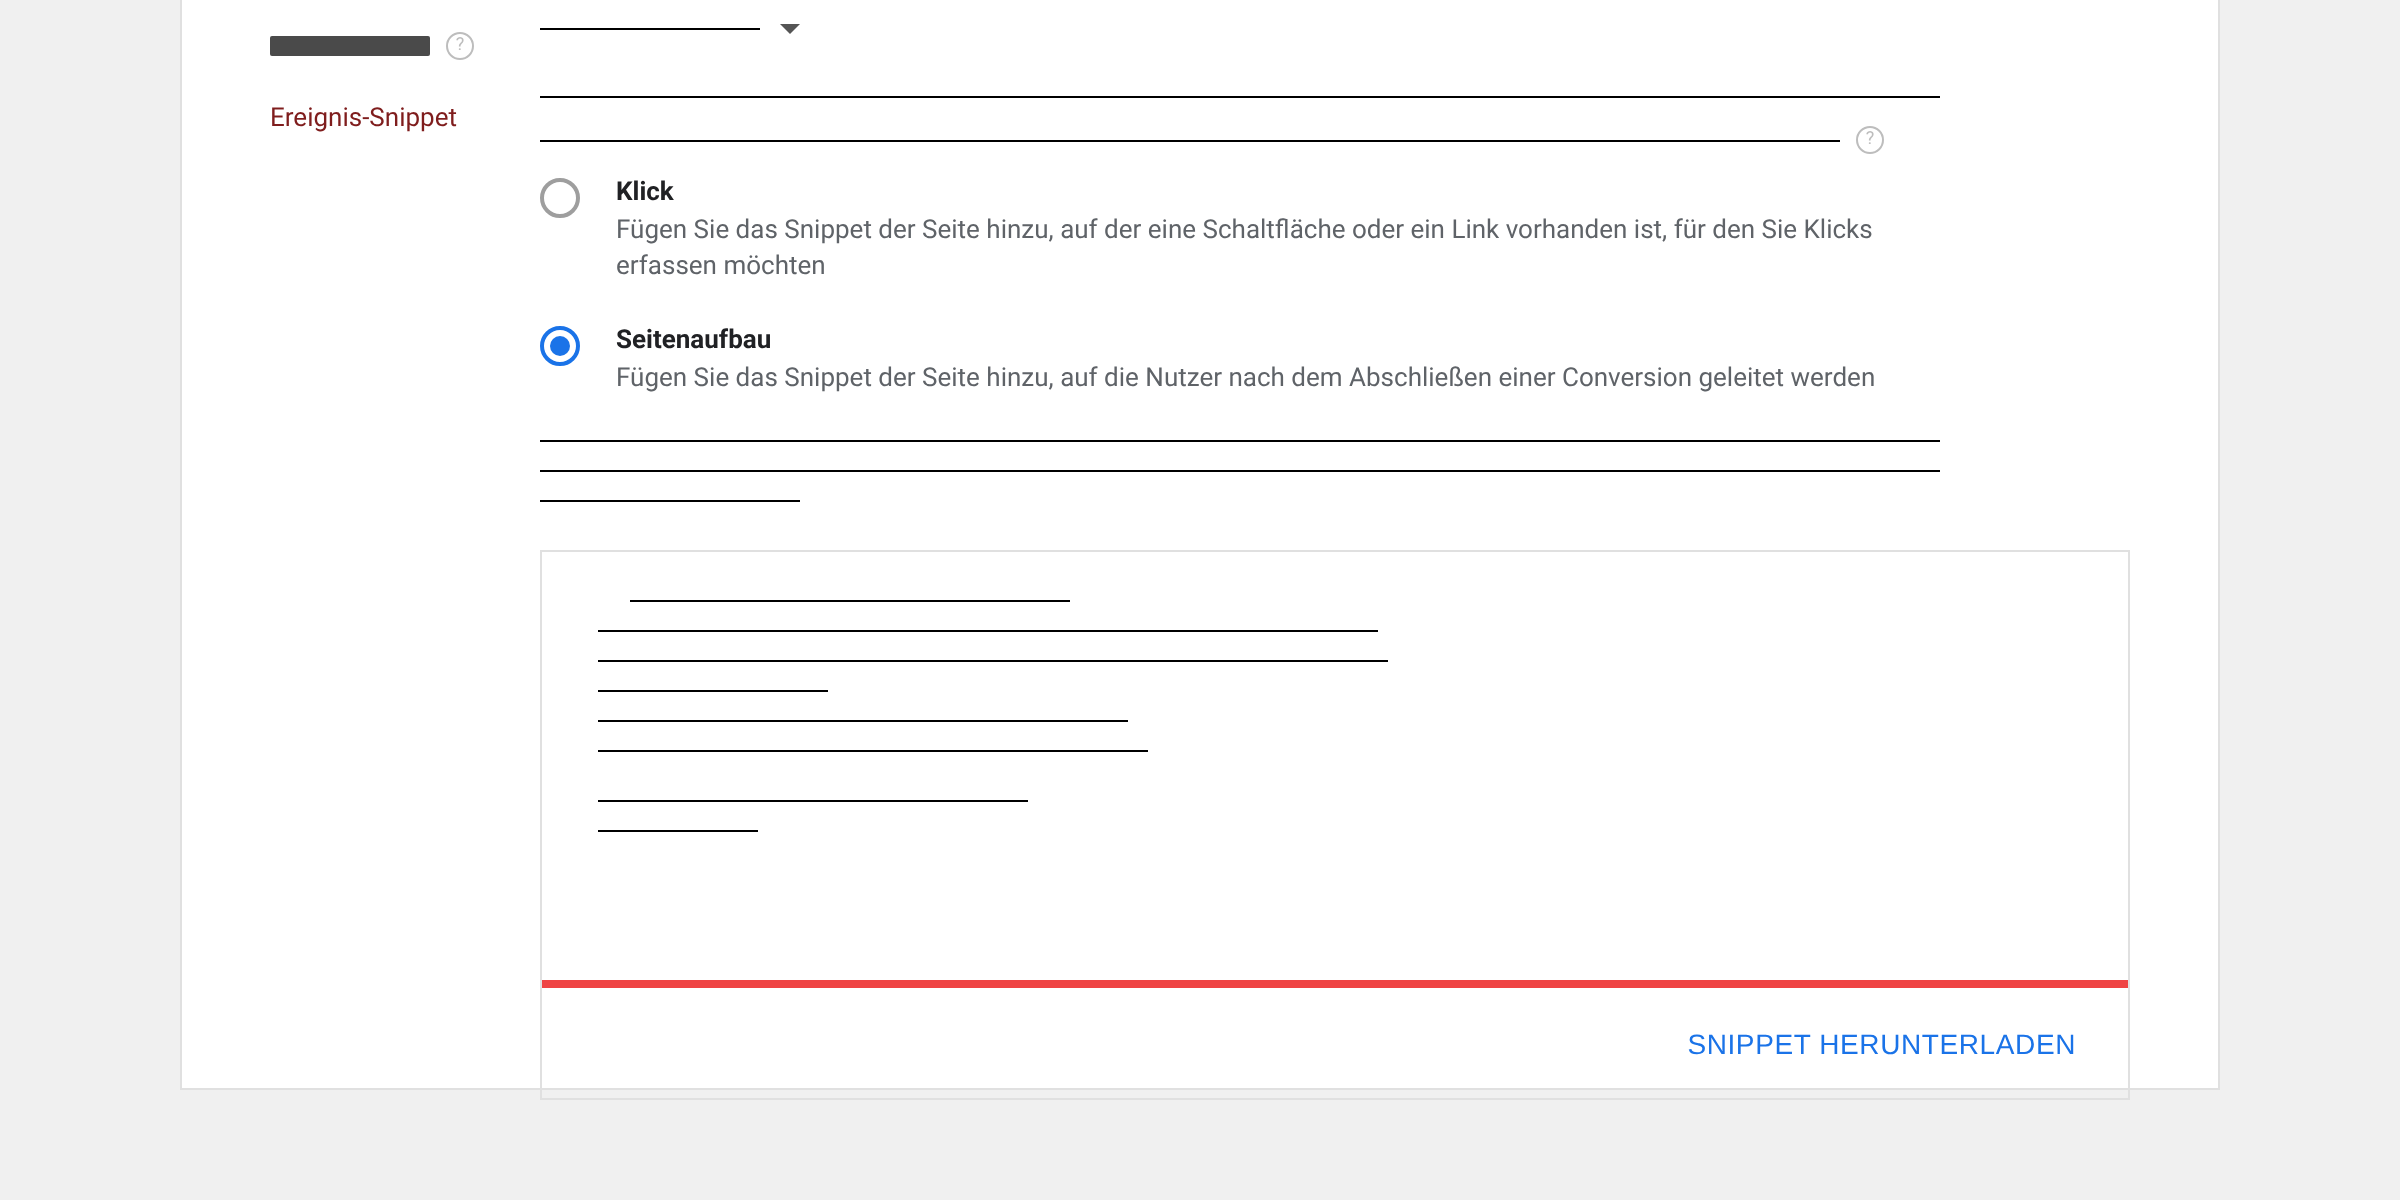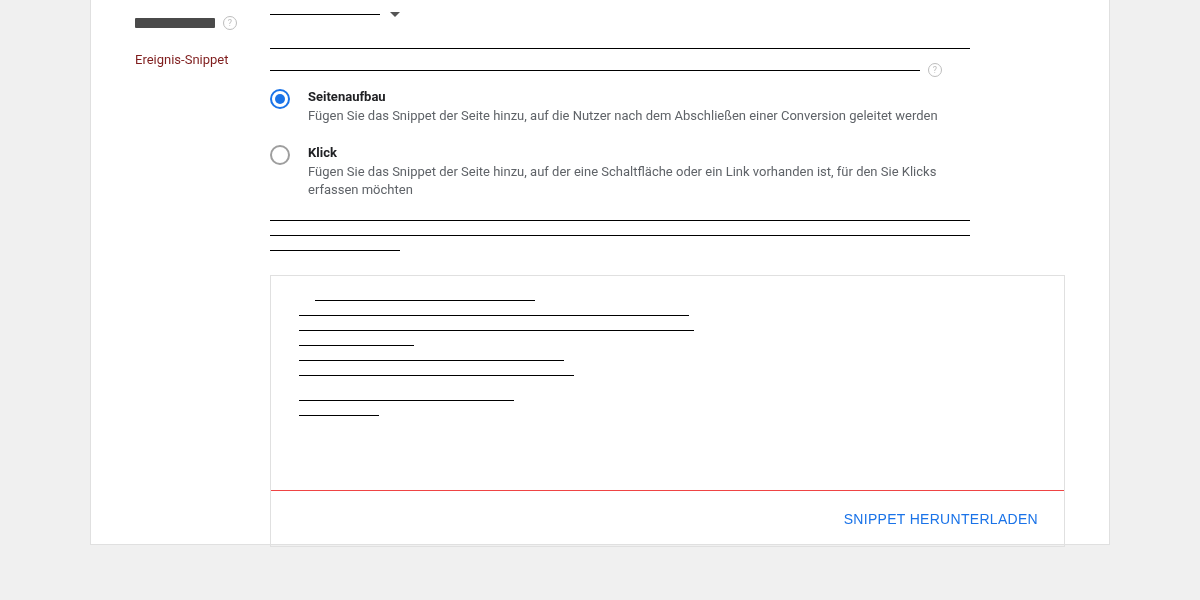--- a/index.html
+++ b/index.html
@@ -88,21 +88,21 @@
     .radio-text { max-width: 660px; }
     .post-lines { margin-top: 8px; }
     .post-line { height: 1px; background: #000; margin-bottom: 14px; }
     .code-box {
       border: 1px solid #e0e0e0;
       margin-top: 24px;
     }
     .code-body { padding: 24px 28px 60px 28px; }
     .code-line { height: 1px; background: #000; margin-bottom: 14px; }
     .code-footer {
-      border-top: 1px solid #ef4444;
+      border-top: 4px solid #ef4444;
       padding: 18px 26px;
       text-align: right;
     }
     .download-link {
       color: #1a73e8;
       font-size: 14px;
       font-weight: 500;
       letter-spacing: 0.3px;
       text-transform: uppercase;
       cursor: pointer;
@@ -138,34 +138,34 @@
         <div class="desc-line" style="width:700px;"></div>
         <div class="desc-with-help">
           <div class="desc-line" style="width:650px; margin-bottom:0;"></div>
           <span class="help-icon">?</span>
         </div>
       </div>
 
       <div class="radio-group">
 
         <div class="radio-option">
+          <div class="radio-circle"></div>
+          <div class="radio-text">
+            <div class="radio-title">Klick</div>
+            <div class="radio-desc">Fügen Sie das Snippet der Seite hinzu, auf der eine Schaltfläche oder ein Link vorhanden ist, für den Sie Klicks erfassen möchten</div>
+          </div>
+        </div>
+
+        <div class="radio-option">
           <div class="radio-circle selected">
             <div class="radio-dot"></div>
           </div>
           <div class="radio-text">
             <div class="radio-title">Seitenaufbau</div>
             <div class="radio-desc">Fügen Sie das Snippet der Seite hinzu, auf die Nutzer nach dem Abschließen einer Conversion geleitet werden</div>
-          </div>
-        </div>
-
-        <div class="radio-option">
-          <div class="radio-circle"></div>
-          <div class="radio-text">
-            <div class="radio-title">Klick</div>
-            <div class="radio-desc">Fügen Sie das Snippet der Seite hinzu, auf der eine Schaltfläche oder ein Link vorhanden ist, für den Sie Klicks erfassen möchten</div>
           </div>
         </div>
 
       </div>
 
       <div class="post-lines">
         <div class="post-line" style="width:700px;"></div>
         <div class="post-line" style="width:700px;"></div>
         <div class="post-line" style="width:130px;"></div>
       </div>

